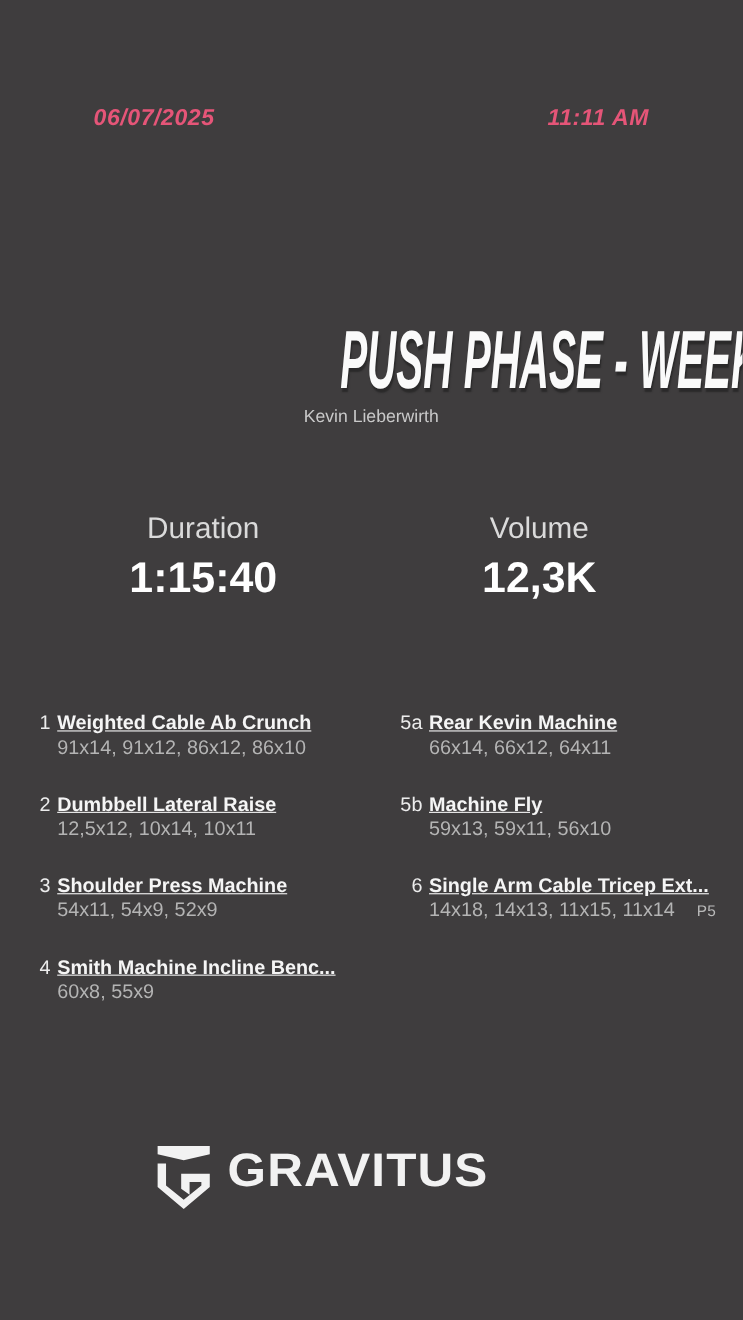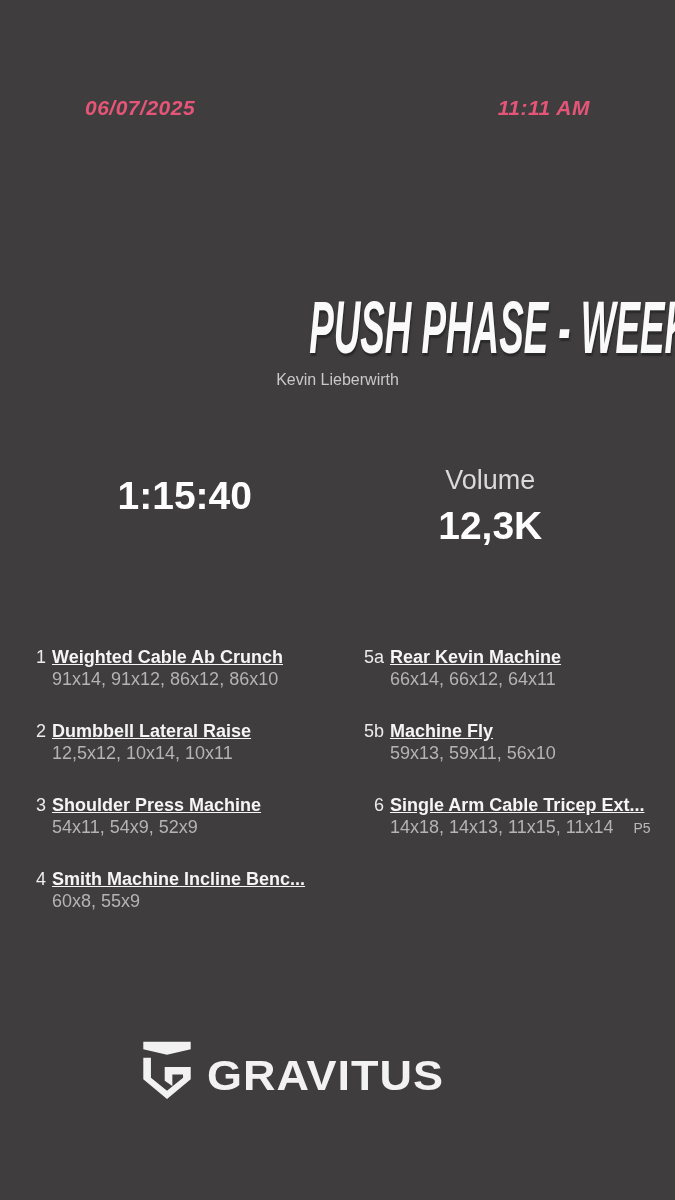--- a/index.html
+++ b/index.html
@@ -42,21 +42,21 @@
     margin-bottom:29px;
     font-size:18px;line-height:22px;
   }
   .ex-num{text-align:right;color:#ececec;font-weight:400;}
   .ex-name{font-weight:bold;color:#f5f5f5;white-space:nowrap;text-decoration:underline;}
   .ex-sets{grid-column:2;color:#b4b4b4;white-space:nowrap;}
   .ex-tag{font-size:14px;color:#b9b9b9;margin-left:20px;}
   
   .logo{
     position:absolute;top:1038px;left:0;width:585px;
-    display:flex;justify-content:center;align-items:flex-end;gap:14px;
+    display:flex;justify-content:center;align-items:flex-start;gap:14px;
   }
   .logo-icon svg{width:52px;height:64px;display:block;}
   .logo-text{
     font-size:45px;font-weight:bold;color:#f2f2f2;
     letter-spacing:1px;transform:scaleY(.95);
   }
 </style>
 </head>
 <body>
 
@@ -65,20 +65,21 @@
   <span class="hdr-txt">11:11 AM</span>
 </div>
 
 <div class="title-wrap">
   <div class="title">PUSH PHASE - WEEK 5  - PUSH B</div>
   <div class="subtitle">Kevin Lieberwirth</div>
 </div>
 
 <div class="stats">
   <div class="stat">
+    <div class="stat-label">Duration</div>
     <div class="stat-value">1:15:40</div>
   </div>
   <div class="stat">
     <div class="stat-label">Volume</div>
     <div class="stat-value">12,3K</div>
   </div>
 </div>
 
 <div class="exercises">
   <div class="ex-col ex-col-left">

